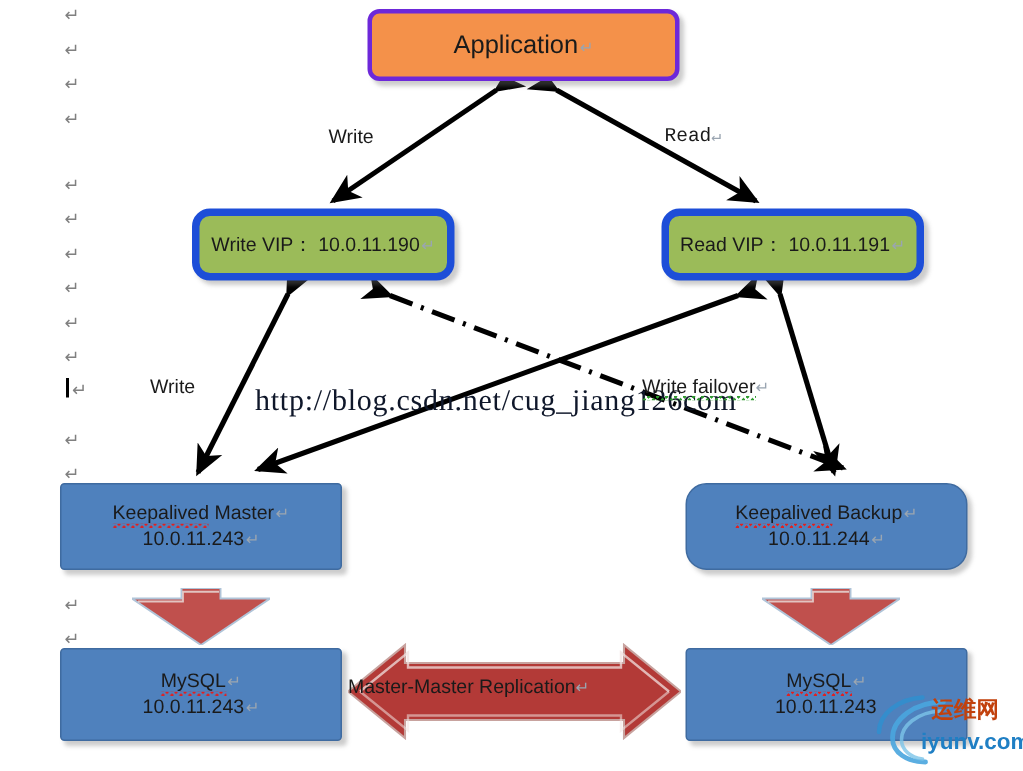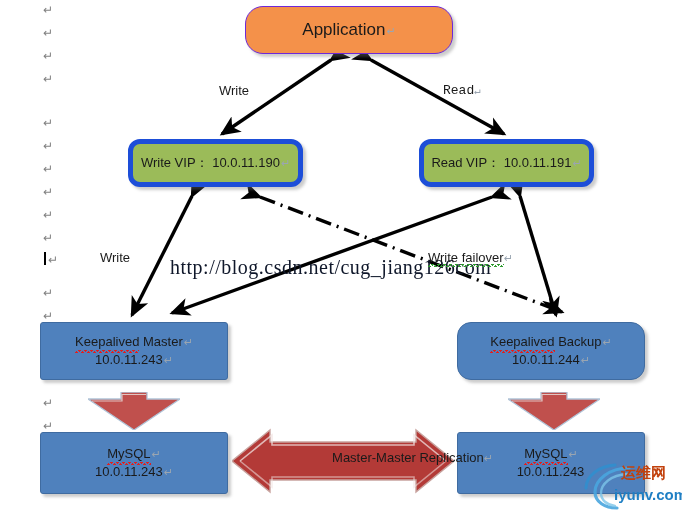--- a/index.html
+++ b/index.html
@@ -63,39 +63,39 @@
     margin-left: 1px;
   }
 
   
   .node-app {
     left: 245px;
     top: 6px;
     width: 208px;
     height: 48px;
     background: #F4914A;
-    border: 1px solid #6d28d9;
-    border-radius: 18px;
+    border: 3px solid #6d28d9;
+    border-radius: 8px;
     box-shadow: 3px 3px 3px rgba(120,120,120,0.38);
     font-size: 17px;
   }
 
   
   .node-vip {
     top: 139px;
     width: 175px;
     height: 48px;
     background: #9BBB59;
     border: 5px solid #1d4ed8;
     border-radius: 12px;
     box-shadow: 3px 3px 3px rgba(120,120,120,0.38);
     font-size: 13px;
   }
   .node-vip-write { left: 128px; }
-  .node-vip-read  { left: 419px; }
+  .node-vip-read  { left: 441px; }
 
   
   .node-srv {
     background: #4F81BD;
     border: 1px solid #3F6BA0;
     border-radius: 3px;
     box-shadow: 3px 3px 3px rgba(120,120,120,0.38);
     font-size: 13px;
     width: 188px;
     height: 58px;
@@ -157,25 +157,24 @@
     left: 232px;
     top: 428px;
     width: 222px;
     height: 66px;
   }
   .repl-text {
     position: absolute;
     left: 232px;
     top: 450px;
     width: 222px;
-    text-align: right;
+    text-align: left;
     font-size: 13px;
     color: #1a1a1a;
     white-space: nowrap;
-    margin-left: 39px;
   }
   .repl-text .pmark { color: #9aa5b1; font-size: 11px; }
 
   
   .csdn-watermark {
     position: absolute;
     left: 170px;
     top: 256px;
     font-family: "Liberation Serif", serif;
     font-size: 20px;

